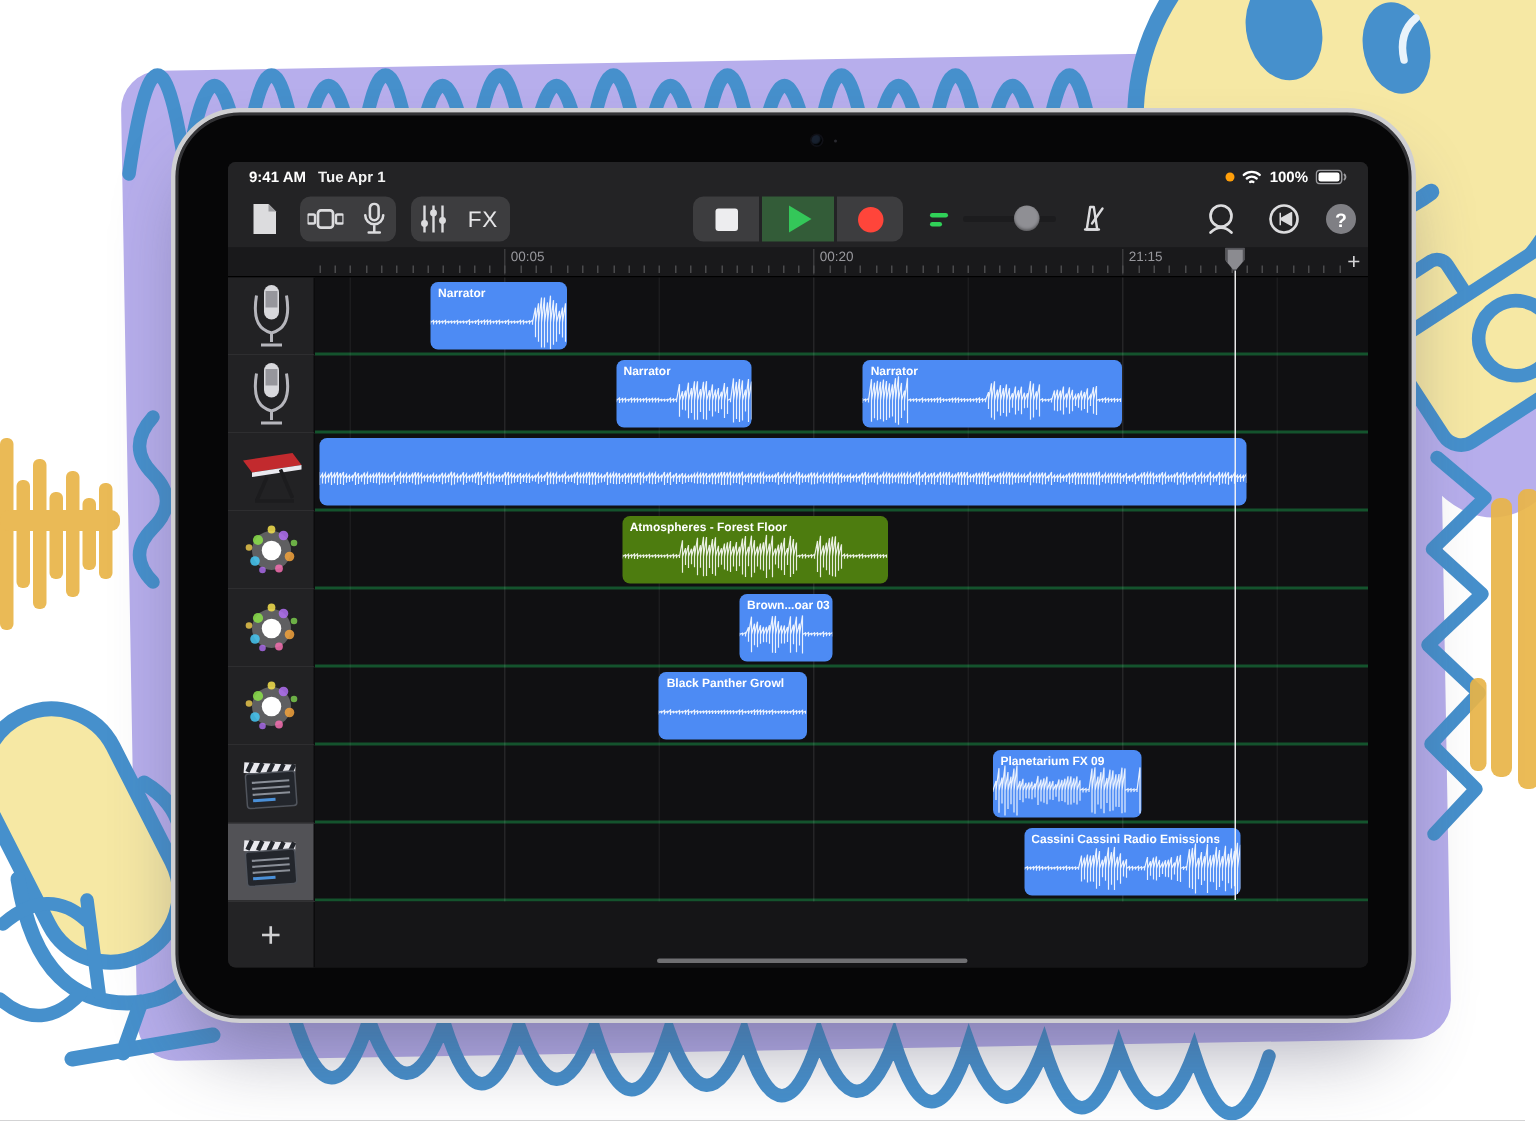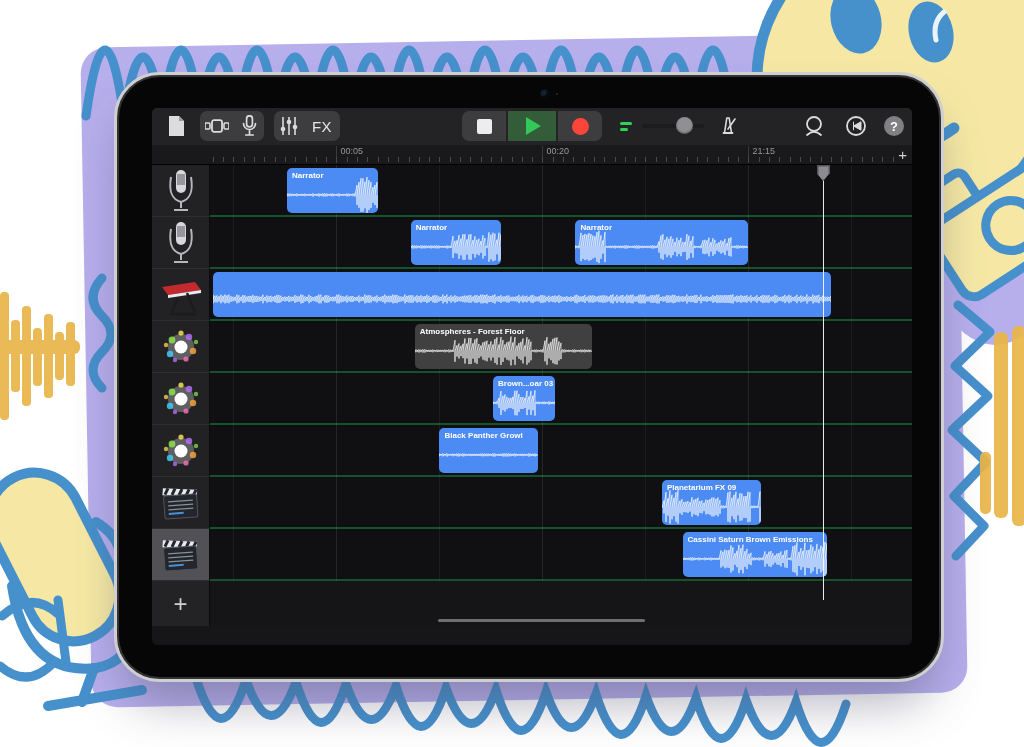--- a/index.html
+++ b/index.html
@@ -140,20 +140,38 @@
       <path d="M2 616 q30 -26 56 -2 M0 666 q28 24 54 -4 M58 600 L66 662" stroke="#4690cc" stroke-width="9" fill="none" stroke-linecap="round"></path>
     </g>
   </svg>
 
   <div class="ipad">
     <div class="camera-dot"></div>
     <div class="mic-dot"></div>
 
     <div class="screen">
 
+      <div class="statusbar">
+        <div class="sb-left">
+          <span class="sb-time">9:41 AM</span>
+          <span class="sb-date">Tue Apr 1</span>
+        </div>
+        <div class="sb-right">
+          <span class="rec-dot"></span>
+          <svg width="13" height="10" viewBox="0 0 13 10">
+            <path d="M1.2 3.6 a8 8 0 0 1 10.6 0 M3.2 6 a5 5 0 0 1 6.6 0 M5.4 8.3 a2 2 0 0 1 2.2 0" stroke="#fff" stroke-width="1.6" fill="none" stroke-linecap="round"></path>
+          </svg>
+          <span class="sb-batt">100%</span>
+          <svg width="21" height="10" viewBox="0 0 21 10">
+            <rect x="0.5" y="0.5" width="17" height="9" rx="2.5" fill="none" stroke="#9a9a9e"></rect>
+            <rect x="2" y="2" width="14" height="6" rx="1.5" fill="#fff"></rect>
+            <path d="M19 3 q2 2 0 4" stroke="#9a9a9e" stroke-width="1.2" fill="none"></path>
+          </svg>
+        </div>
+      </div>
 
       <div class="toolbar">
         <div class="tb-left">
           <div class="tb-btn tb-plain">
             <svg width="17" height="22" viewBox="0 0 17 22">
               <path d="M1 1 h10 l5 5 v15 h-15 z" fill="#dcdcde"></path>
               <path d="M11 1 l5 5 h-5 z" fill="#9a9a9e"></path>
             </svg>
           </div>
           <div class="tb-group">
@@ -389,21 +407,21 @@
    <circle cx="12" cy="30" r="3.2" fill="#45c8f5" opacity=".85"></circle>
    <circle cx="23" cy="9" r="2.6" fill="#f4e04d" opacity=".85"></circle>
    <circle cx="28" cy="35" r="2.6" fill="#f46fb0" opacity=".85"></circle>
    <circle cx="8" cy="21" r="2.2" fill="#f4d04d" opacity=".8"></circle>
    <circle cx="38" cy="18" r="2.2" fill="#7fd34f" opacity=".8"></circle>
    <circle cx="17" cy="36" r="2.2" fill="#b06ef2" opacity=".8"></circle>
    <circle cx="23" cy="23" r="6.5" fill="#ffffff"></circle>
               </svg>
             </div>
     <div class="lane">
-              <div class="region" style="left: 204.764px; width: 177.16px; background: #404040;">
+              <div class="region" style="left: 204.764px; width: 177.16px; background: #4d7c0f;">
                 <svg width="177" height="45" viewBox="0 0 177 45" preserveAspectRatio="none">
       <path d="M0 27.0 L0 25.6 L0 28.4 L0 27.0 L2 25.9 L2 28.1 L2 27.0 L4 25.5 L4 28.5 L4 27.0 L6 25.8 L6 28.2 L6 27.0 L8 25.4 L8 28.6 L8 27.0 L10 25.4 L10 28.6 L10 27.0 L12 26.1 L12 27.9 L12 27.0 L14 26.0 L14 28.0 L14 27.0 L16 26.0 L16 28.0 L16 27.0 L18 25.7 L18 28.3 L18 27.0 L20 26.3 L20 27.7 L20 27.0 L22 25.9 L22 28.1 L22 27.0 L24 26.0 L24 28.0 L24 27.0 L26 26.1 L26 27.9 L26 27.0 L28 26.2 L28 27.8 L28 27.0 L30 25.7 L30 28.3 L30 27.0 L32 26.2 L32 27.8 L32 27.0 L34 25.6 L34 28.4 L34 27.0 L36 25.9 L36 28.1 L36 27.0 L38 26.0 L38 28.0 L38 27.0 L40 16.2 L40 37.8 L40 27.0 L42 21.4 L42 32.6 L42 27.0 L44 19.4 L44 34.6 L44 27.0 L46 21.8 L46 32.2 L46 27.0 L48 19.8 L48 34.2 L48 27.0 L50 14.5 L50 39.5 L50 27.0 L52 19.5 L52 34.5 L52 27.0 L54 13.9 L54 40.1 L54 27.0 L56 14.0 L56 40.0 L56 27.0 L58 19.3 L58 34.7 L58 27.0 L60 15.4 L60 38.6 L60 27.0 L62 14.2 L62 39.8 L62 27.0 L64 19.9 L64 34.1 L64 27.0 L66 21.5 L66 32.5 L66 27.0 L68 18.4 L68 35.6 L68 27.0 L70 17.5 L70 36.5 L70 27.0 L72 16.7 L72 37.3 L72 27.0 L74 20.3 L74 33.7 L74 27.0 L76 17.4 L76 36.6 L76 27.0 L78 20.5 L78 33.5 L78 27.0 L80 15.0 L80 39.0 L80 27.0 L82 13.4 L82 40.6 L82 27.0 L84 20.5 L84 33.5 L84 27.0 L86 13.1 L86 40.9 L86 27.0 L88 16.1 L88 37.9 L88 27.0 L90 20.4 L90 33.6 L90 27.0 L92 18.3 L92 35.7 L92 27.0 L94 17.5 L94 36.5 L94 27.0 L96 12.6 L96 41.4 L96 27.0 L98 18.4 L98 35.6 L98 27.0 L100 13.1 L100 40.9 L100 27.0 L102 21.6 L102 32.4 L102 27.0 L104 19.1 L104 34.9 L104 27.0 L106 17.8 L106 36.2 L106 27.0 L108 14.6 L108 39.4 L108 27.0 L110 21.4 L110 32.6 L110 27.0 L112 13.3 L112 40.7 L112 27.0 L114 15.4 L114 38.6 L114 27.0 L116 17.7 L116 36.3 L116 27.0 L118 26.2 L118 27.8 L118 27.0 L120 25.7 L120 28.3 L120 27.0 L122 25.7 L122 28.3 L122 27.0 L124 26.2 L124 27.8 L124 27.0 L126 25.8 L126 28.2 L126 27.0 L128 25.5 L128 28.5 L128 27.0 L130 16.6 L130 37.4 L130 27.0 L132 13.2 L132 40.8 L132 27.0 L134 19.6 L134 34.4 L134 27.0 L136 17.8 L136 36.2 L136 27.0 L138 14.8 L138 39.2 L138 27.0 L140 13.8 L140 40.2 L140 27.0 L142 13.5 L142 40.5 L142 27.0 L144 17.5 L144 36.5 L144 27.0 L146 18.9 L146 35.1 L146 27.0 L148 25.5 L148 28.5 L148 27.0 L150 25.6 L150 28.4 L150 27.0 L152 26.1 L152 27.9 L152 27.0 L154 25.9 L154 28.1 L154 27.0 L156 26.3 L156 27.7 L156 27.0 L158 25.7 L158 28.3 L158 27.0 L160 25.6 L160 28.4 L160 27.0 L162 26.2 L162 27.8 L162 27.0 L164 26.2 L164 27.8 L164 27.0 L166 25.7 L166 28.3 L166 27.0 L168 25.9 L168 28.1 L168 27.0 L170 25.6 L170 28.4 L170 27.0 L172 26.0 L172 28.0 L172 27.0 L174 25.8 L174 28.2 L174 27.0 L176 26.1 L176 27.9 L176 27.0" stroke="rgba(255,255,255,.88)" stroke-width="0.8" fill="none"></path>
                 </svg>
                 <span class="rname">Atmospheres - Forest Floor</span>
               </div>
             </div>
   </div>
 
   <div class="row">
     <div class="hd">
@@ -489,21 +507,21 @@
      <path d="M8 21 h25 M8 25 h25 M8 29 h25" stroke="#8a8f98" stroke-width="1.4"></path>
      <path d="M8 33 h15" stroke="#4a90d9" stroke-width="2"></path>
    </g>
               </svg>
             </div>
     <div class="lane">
               <div class="region" style="left: 472.564px; width: 144.2px; background: rgb(77, 139, 244);">
                 <svg width="144" height="45" viewBox="0 0 144 45" preserveAspectRatio="none">
       <path d="M0 27.0 L0 26.2 L0 27.8 L0 27.0 L2 25.9 L2 28.1 L2 27.0 L4 26.1 L4 27.9 L4 27.0 L6 25.9 L6 28.1 L6 27.0 L8 25.5 L8 28.5 L8 27.0 L10 25.5 L10 28.5 L10 27.0 L12 25.9 L12 28.1 L12 27.0 L14 26.3 L14 27.7 L14 27.0 L16 25.6 L16 28.4 L16 27.0 L18 26.2 L18 27.8 L18 27.0 L20 26.3 L20 27.7 L20 27.0 L22 25.7 L22 28.3 L22 27.0 L24 26.0 L24 28.0 L24 27.0 L26 26.0 L26 28.0 L26 27.0 L28 25.5 L28 28.5 L28 27.0 L30 26.0 L30 28.0 L30 27.0 L32 26.1 L32 27.9 L32 27.0 L34 26.0 L34 28.0 L34 27.0 L36 26.1 L36 27.9 L36 27.0 L38 18.4 L38 35.6 L38 27.0 L40 19.7 L40 34.3 L40 27.0 L42 17.7 L42 36.3 L42 27.0 L44 18.4 L44 35.6 L44 27.0 L46 18.1 L46 35.9 L46 27.0 L48 13.5 L48 40.5 L48 27.0 L50 15.4 L50 38.6 L50 27.0 L52 21.2 L52 32.8 L52 27.0 L54 18.8 L54 35.2 L54 27.0 L56 12.9 L56 41.1 L56 27.0 L58 16.1 L58 37.9 L58 27.0 L60 12.6 L60 41.4 L60 27.0 L62 19.2 L62 34.8 L62 27.0 L64 16.9 L64 37.1 L64 27.0 L66 21.7 L66 32.3 L66 27.0 L68 20.8 L68 33.2 L68 27.0 L70 25.6 L70 28.4 L70 27.0 L72 25.7 L72 28.3 L72 27.0 L74 26.1 L74 27.9 L74 27.0 L76 25.5 L76 28.5 L76 27.0 L78 25.9 L78 28.1 L78 27.0 L80 25.7 L80 28.3 L80 27.0 L82 19.4 L82 34.6 L82 27.0 L84 22.2 L84 31.8 L84 27.0 L86 19.7 L86 34.3 L86 27.0 L88 19.0 L88 35.0 L88 27.0 L90 21.3 L90 32.7 L90 27.0 L92 23.4 L92 30.6 L92 27.0 L94 21.5 L94 32.5 L94 27.0 L96 21.1 L96 32.9 L96 27.0 L98 19.5 L98 34.5 L98 27.0 L100 23.0 L100 31.0 L100 27.0 L102 18.6 L102 35.4 L102 27.0 L104 18.0 L104 36.0 L104 27.0 L106 26.0 L106 28.0 L106 27.0 L108 25.6 L108 28.4 L108 27.0 L110 14.1 L110 39.9 L110 27.0 L112 13.3 L112 40.7 L112 27.0 L114 10.4 L114 43.6 L114 27.0 L116 19.9 L116 34.1 L116 27.0 L118 16.0 L118 38.0 L118 27.0 L120 18.8 L120 35.2 L120 27.0 L122 10.7 L122 43.3 L122 27.0 L124 18.2 L124 35.8 L124 27.0 L126 17.8 L126 36.2 L126 27.0 L128 12.6 L128 41.4 L128 27.0 L130 14.7 L130 39.3 L130 27.0 L132 18.8 L132 35.2 L132 27.0 L134 11.9 L134 42.1 L134 27.0 L136 17.2 L136 36.8 L136 27.0 L138 13.6 L138 40.4 L138 27.0 L140 15.2 L140 38.8 L140 27.0 L142 9.9 L142 44.1 L142 27.0 L144 11.2 L144 42.8 L144 27.0" stroke="rgba(255,255,255,.88)" stroke-width="0.8" fill="none"></path>
                 </svg>
-                <span class="rname">Cassini Saturn Brown Emissions</span>
+                <span class="rname">Cassini Cassini Radio Emissions</span>
               </div>
             </div>
   </div>
 </div>
 
       <div class="bottombar">
         <div class="add-cell">+</div>
         <div class="bb-lane">
           <div class="scrollbar"></div>
         </div>

